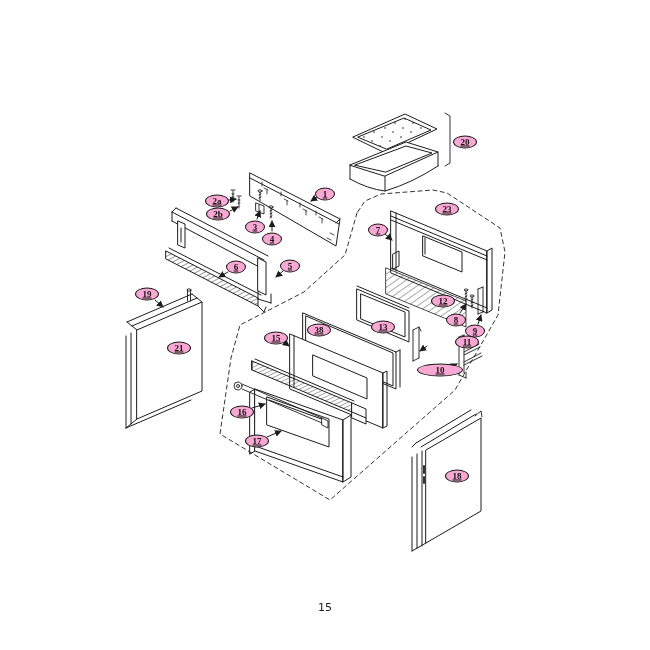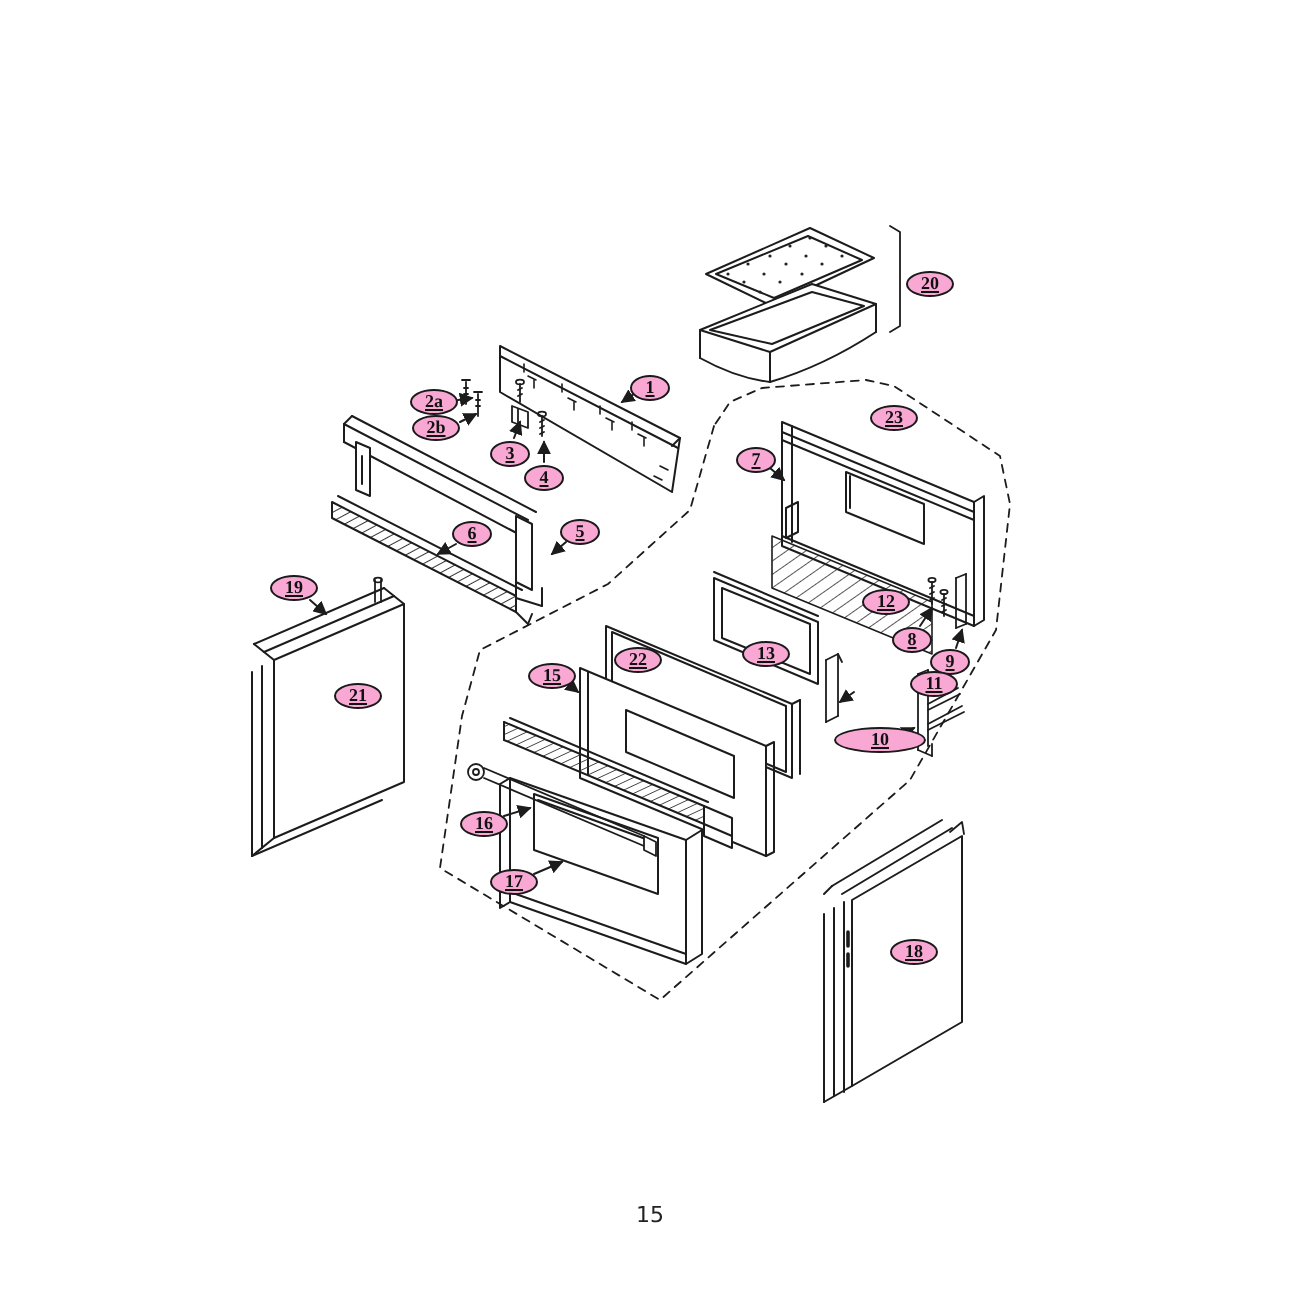--- a/index.html
+++ b/index.html
@@ -313,15 +313,15 @@
     <div class="callout" style="left: 435px; top: 342px; width: 24px; height: 13px; margin-left: 32px;">11</div>
     <div class="callout" style="left: 416px; top: 301px; width: 24px; height: 13px; margin-left: 27px;">12</div>
     <div class="callout" style="left: 383px; top: 327px; width: 24px; height: 13px;">13</div>
     <div class="callout" style="left: 276px; top: 338px; width: 24px; height: 13px;">15</div>
     <div class="callout" style="left: 242px; top: 412px; width: 24px; height: 13px;">16</div>
     <div class="callout" style="left: 257px; top: 441px; width: 24px; height: 13px;">17</div>
     <div class="callout" style="left: 457px; top: 476px; width: 24px; height: 13px;">18</div>
     <div class="callout" style="left: 147px; top: 294px; width: 24px; height: 13px;">19</div>
     <div class="callout" style="left: 465px; top: 142px; width: 24px; height: 13px;">20</div>
     <div class="callout" style="left: 179px; top: 348px; width: 24px; height: 13px;">21</div>
-    <div class="callout" style="left: 319px; top: 330px; width: 24px; height: 13px;">22</div>
+    <div class="callout" style="left: 319px; top: 330px; width: 24px; height: 13px;">38</div>
     <div class="callout" style="left: 447px; top: 209px; width: 24px; height: 13px;">23</div>
   </div>
 
 </body></html>

